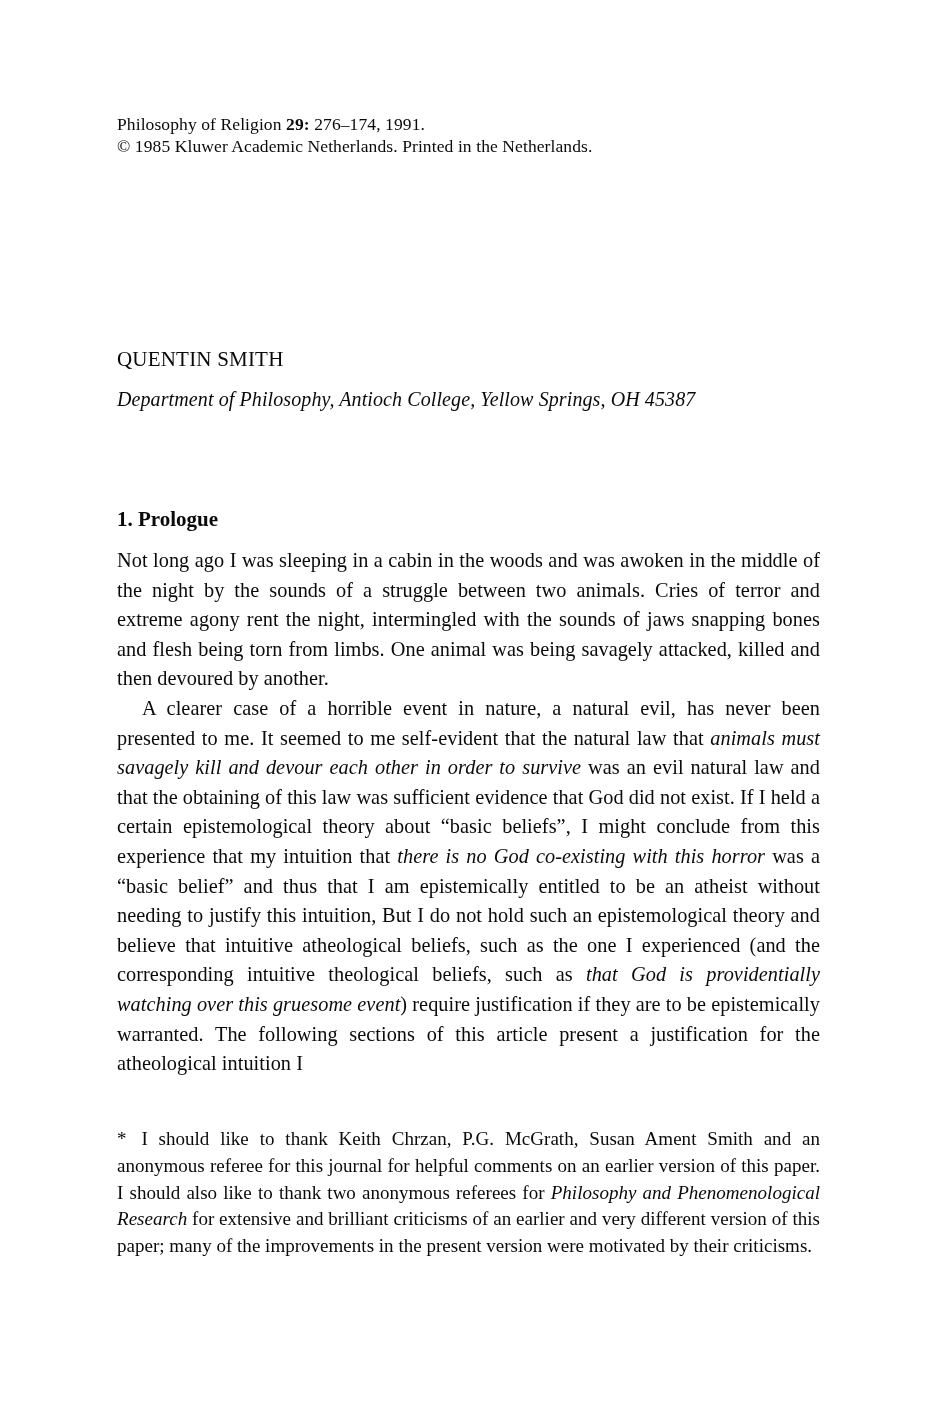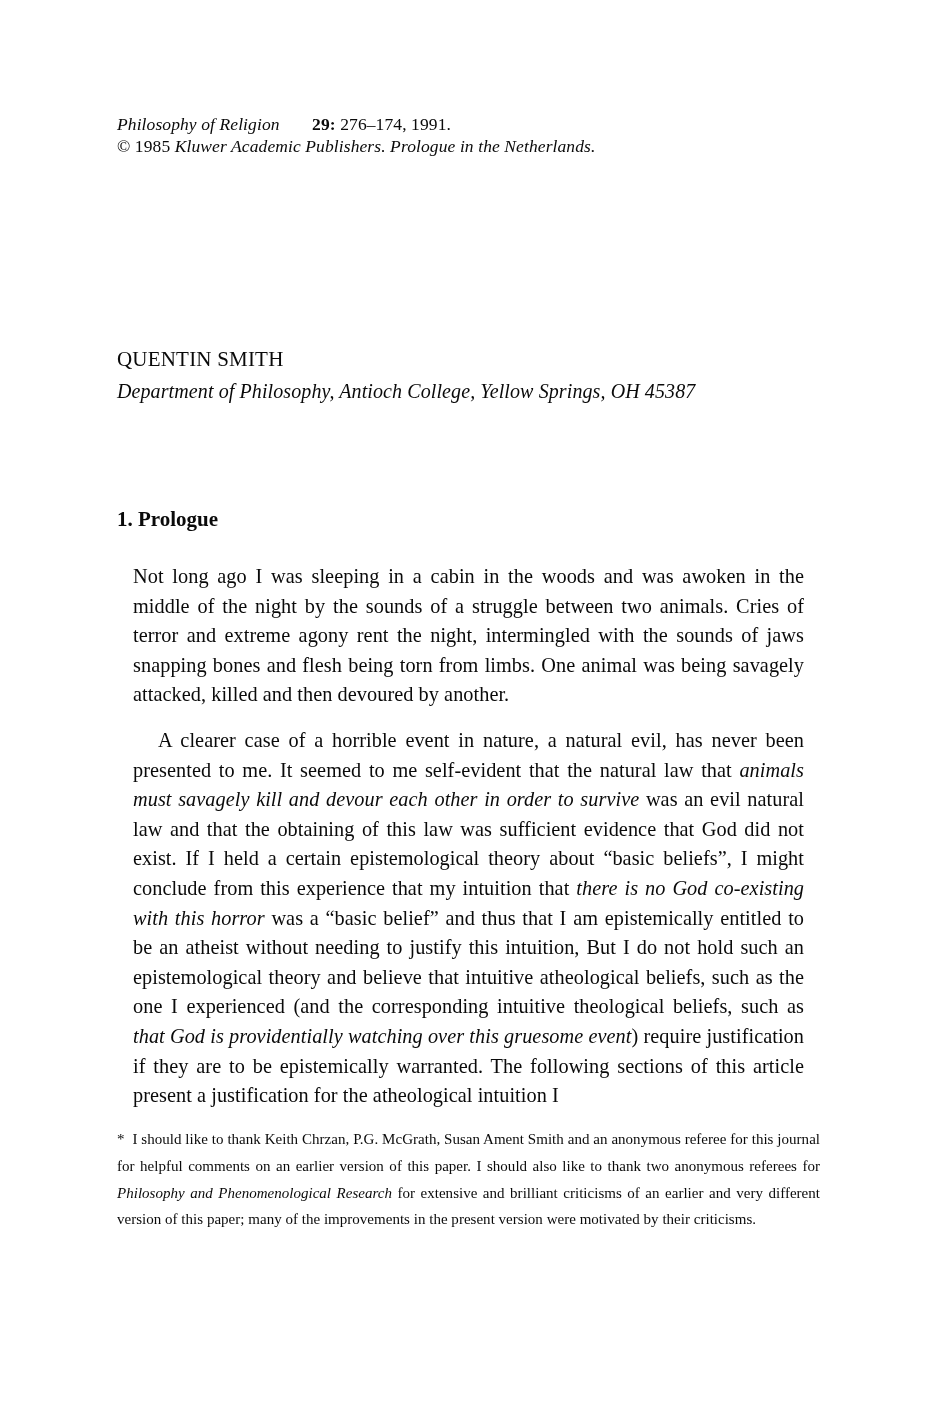--- a/index.html
+++ b/index.html
@@ -28,22 +28,22 @@
   .journal-header {
     position: absolute;
     left: 117px;
     top: 113px;
     width: 703px;
     font-size: 17.5px;
     line-height: 22px;
     letter-spacing: 0.1px;
   }
   .journal-header .line { white-space: nowrap; }
-  .jh-italic { font-style: italic; }
-  .jh-bold   { font-weight: bold; margin-left: 28px; }
+  .jh-italic { }
+  .jh-bold   { font-weight: bold; }
   .jh-roman  { font-style: normal; }
 
   
   .article-title {
     position: absolute;
     left: 117px;
     top: 245px;
     width: 760px;
     font-size: 27px;
     font-weight: bold;
@@ -60,21 +60,21 @@
   }
   .author-name {
     font-size: 21px;
     line-height: 28px;
     letter-spacing: 0.2px;
   }
   .author-affiliation {
     font-size: 20px;
     font-style: italic;
     line-height: 28px;
-    margin-top: 4px;
+    margin-top: 12px;
     letter-spacing: 0.1px;
   }
 
   
   .section-heading {
     position: absolute;
     left: 117px;
     top: 487px;
     font-size: 21px;
     font-weight: bold;
@@ -88,55 +88,55 @@
     left: 117px;
     top: 546px;
     width: 703px;
     font-size: 20.3px;
     line-height: 29.6px;
     text-align: justify;
     text-justify: inter-word;
     letter-spacing: 0.05px;
   }
   .body-text p {
-    margin: 16px;
+    margin: 0;
   }
   .body-text p.indented {
     text-indent: 25px;
     font-family: Liberation Serif, serif;
   }
   .body-text i { font-style: italic; }
 
   
   .footnote {
     position: absolute;
     left: 117px;
     top: 1126px;
     width: 703px;
-    font-size: 15px;
+    font-size: 19px;
     line-height: 26.8px;
     text-align: justify;
     text-justify: inter-word;
     letter-spacing: 0.02px;
   }
   .footnote p { margin: 0; }
   .footnote i { font-style: italic; }
   .footnote .marker { margin-right: 4px; }
 </style>
 </head>
 <body>
 
 <div class="page">
 
   <div class="journal-header">
     <div class="line">
       <span class="jh-italic">Philosophy of Religion</span><span>&nbsp;</span><span class="jh-bold jh-roman">29:</span><span class="jh-roman"> 276–174, 1991.</span>
     </div>
     <div class="line">
-      <span class="jh-roman">© 1985 </span><span class="jh-italic">Kluwer Academic Publishers. Prologue in the Netherlands.</span>
+      <span class="jh-roman">© 1985 </span><span class="jh-italic">Kluwer Academic Netherlands. Printed in the Netherlands.</span>
     </div>
   </div>
 
 
   <div class="author-block">
     <div class="author-name">QUENTIN SMITH</div>
     <div class="author-affiliation">Department of Philosophy, Antioch College, Yellow Springs, OH 45387</div>
   </div>
 
   <h2 class="section-heading">1. Prologue</h2>

